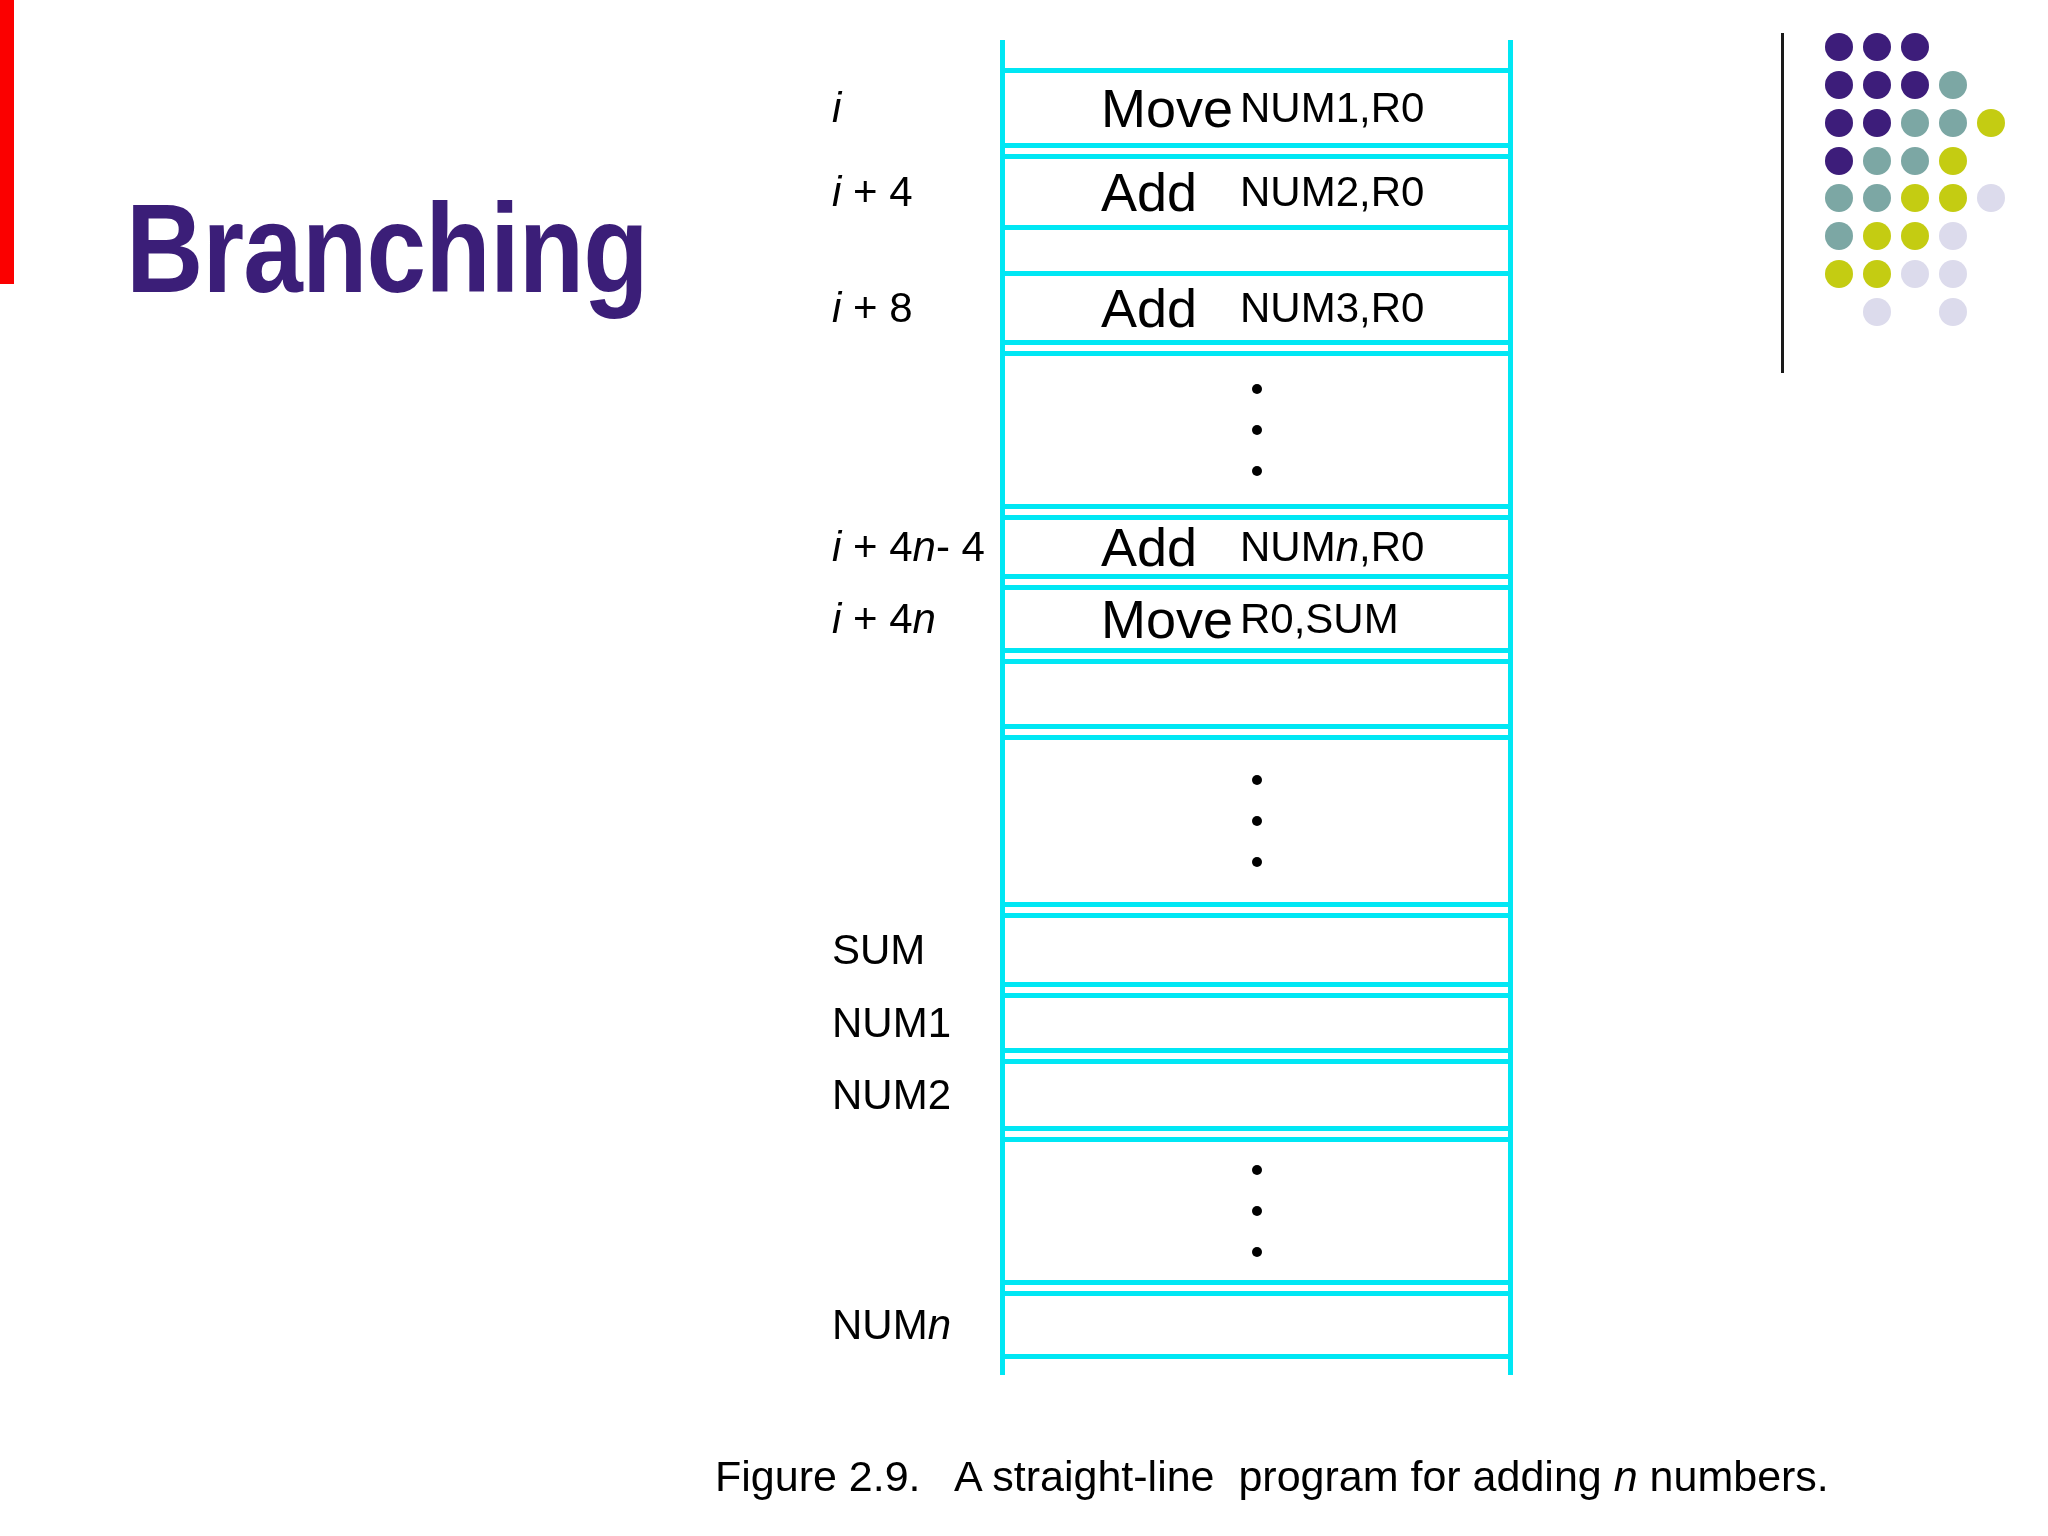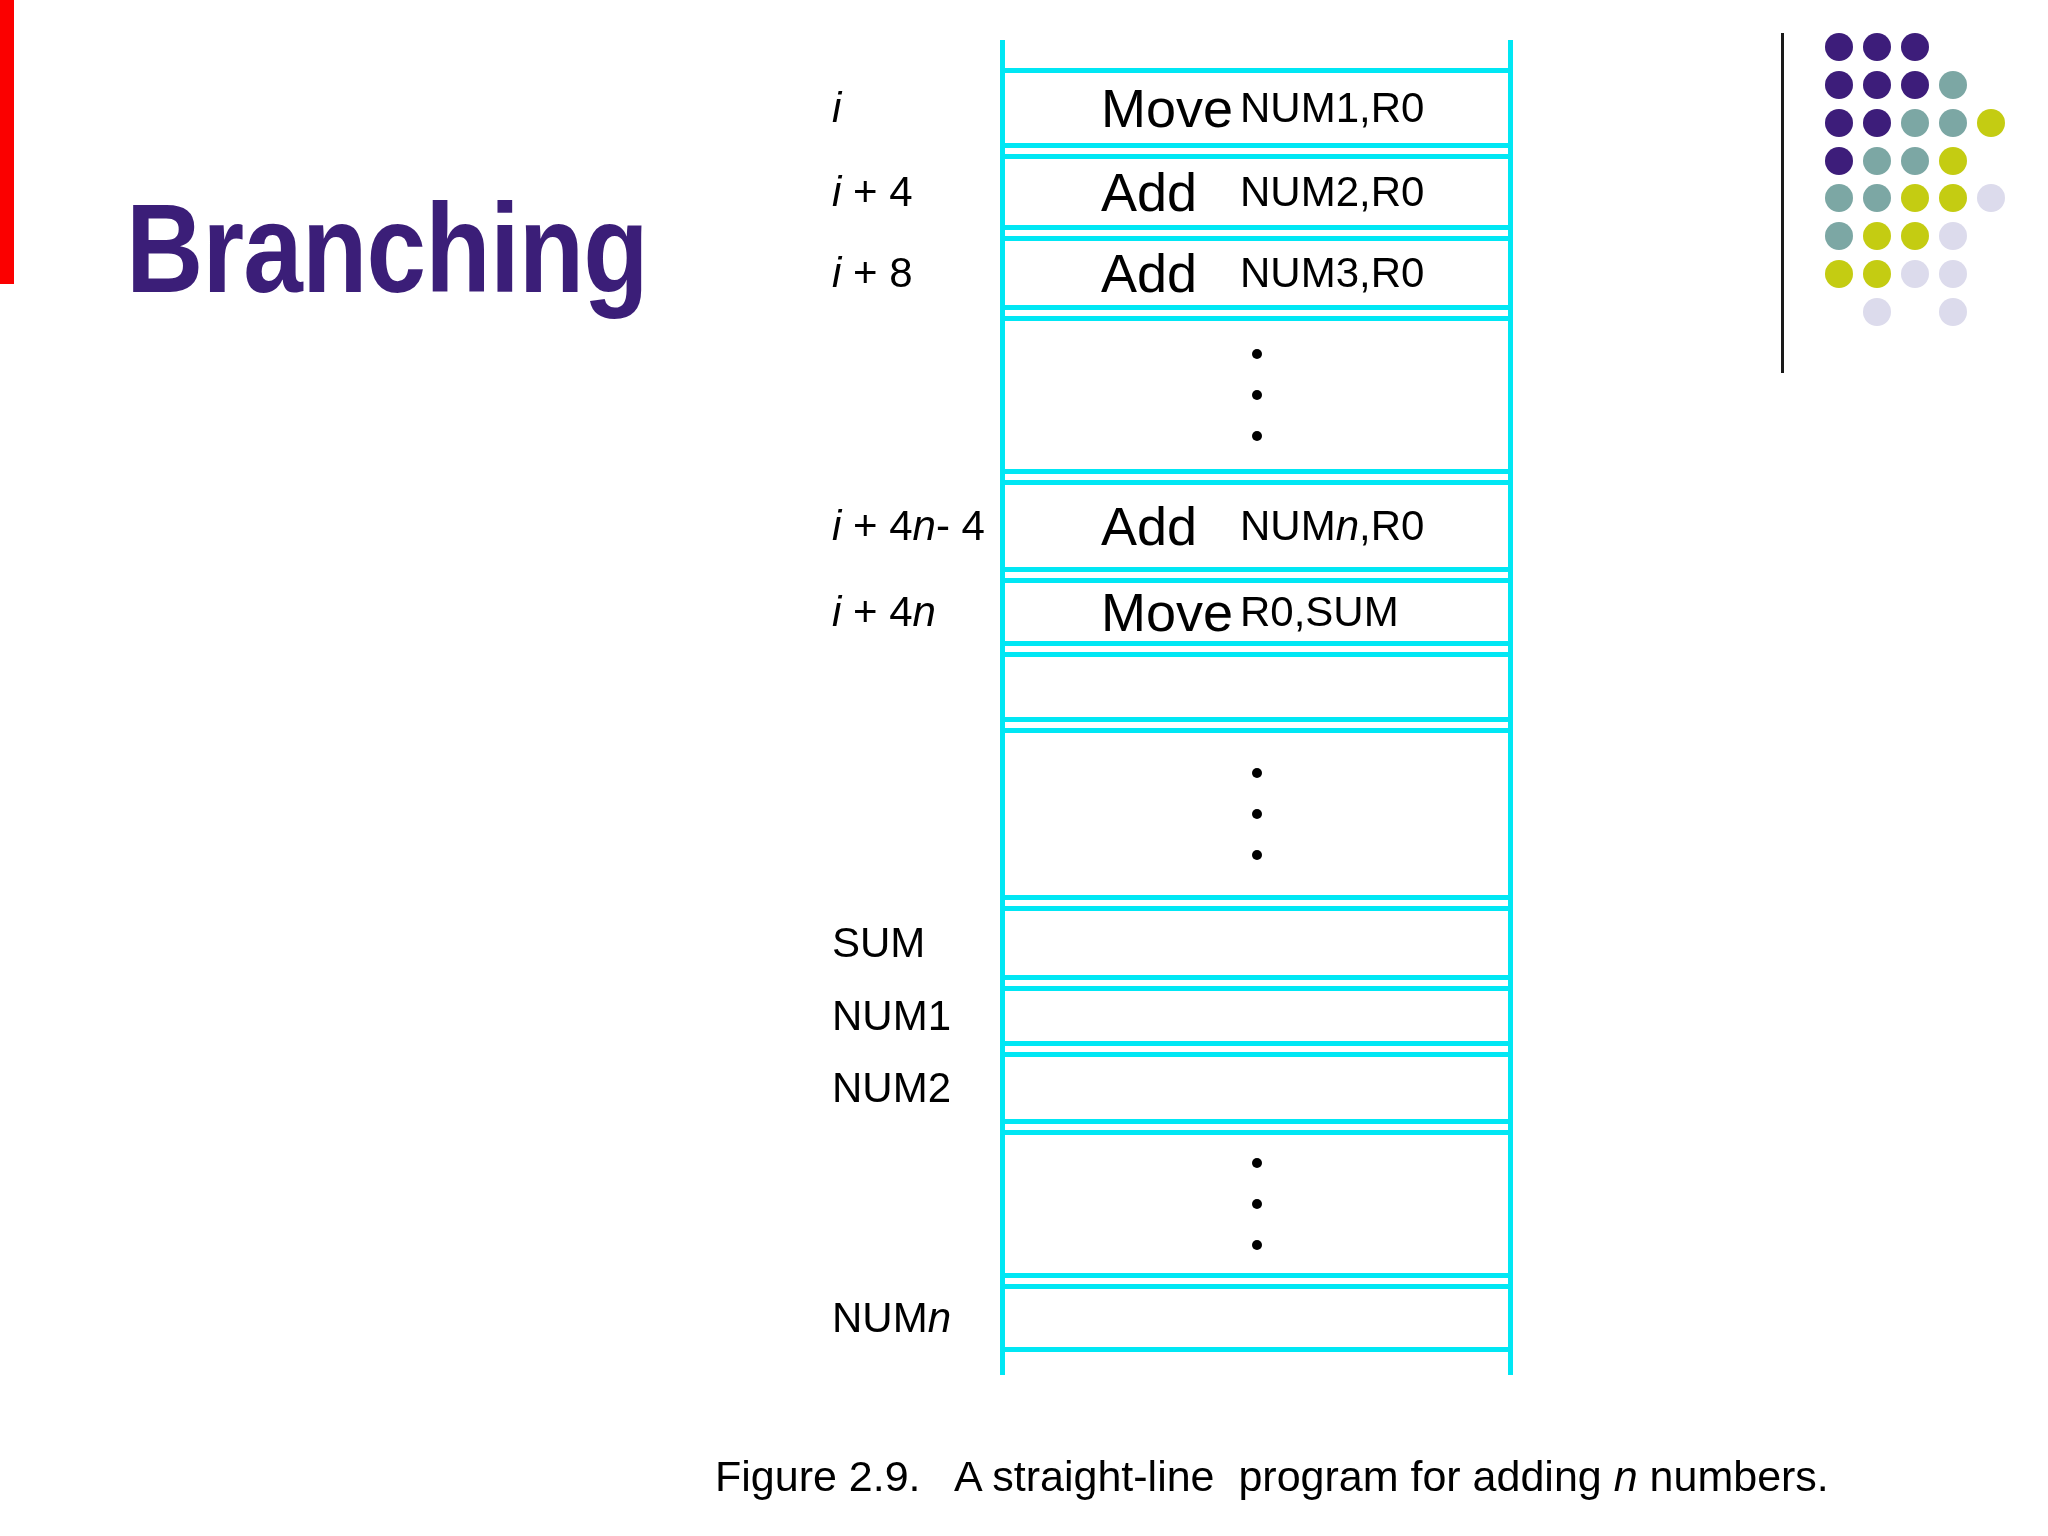--- a/index.html
+++ b/index.html
@@ -112,35 +112,35 @@
           <div class="mnemonic">Move</div>
           <div class="operand">NUM1,R0</div>
         </div>
         <div class="row gap" style="height: 6px;"></div>
         <div class="row cell" style="height: 76px; border-top-color: rgb(0, 231, 244); border-bottom-color: rgb(0, 231, 244);">
           <div class="addr-label"><i>i</i> + 4</div>
           <div class="mnemonic">Add</div>
           <div class="operand">NUM2,R0</div>
         </div>
         <div class="row gap" style="height: 6px;"></div>
-        <div class="row cell" style="height: 74px; border-top-color: rgb(0, 231, 244); border-bottom-color: rgb(0, 231, 244);">
+        <div class="row cell" style="height: 74px; border-top-color: rgb(0, 231, 244); border-bottom-color: rgb(0, 231, 244); margin-top: 35px;">
           <div class="addr-label"><i>i</i> + 8</div>
           <div class="mnemonic">Add</div>
           <div class="operand">NUM3,R0</div>
         </div>
         <div class="row gap" style="height: 6px;"></div>
         <div class="row dots" style="height: 158px; border-top: 5px solid rgb(0, 231, 244); border-bottom: 5px solid rgb(0, 231, 244);">
           <div class="dots-col">
             <div class="mini-dot"></div>
             <div class="mini-dot"></div>
             <div class="mini-dot"></div>
           </div>
         </div>
         <div class="row gap" style="height: 6px;"></div>
-        <div class="row cell" style="height: 92px; border-top-color: rgb(0, 231, 244); border-bottom-color: rgb(0, 231, 244);">
+        <div class="row cell" style="height: 64px; border-top-color: rgb(0, 231, 244); border-bottom-color: rgb(0, 231, 244);">
           <div class="addr-label"><i>i</i> + 4<i>n</i>- 4</div>
           <div class="mnemonic">Add</div>
           <div class="operand">NUM<i>n</i>,R0</div>
         </div>
         <div class="row gap" style="height: 6px;"></div>
         <div class="row cell" style="height: 68px; border-top-color: rgb(0, 231, 244); border-bottom-color: rgb(0, 231, 244);">
           <div class="addr-label"><i>i</i> + 4<i>n</i></div>
           <div class="mnemonic">Move</div>
           <div class="operand">R0,SUM</div>
         </div>

